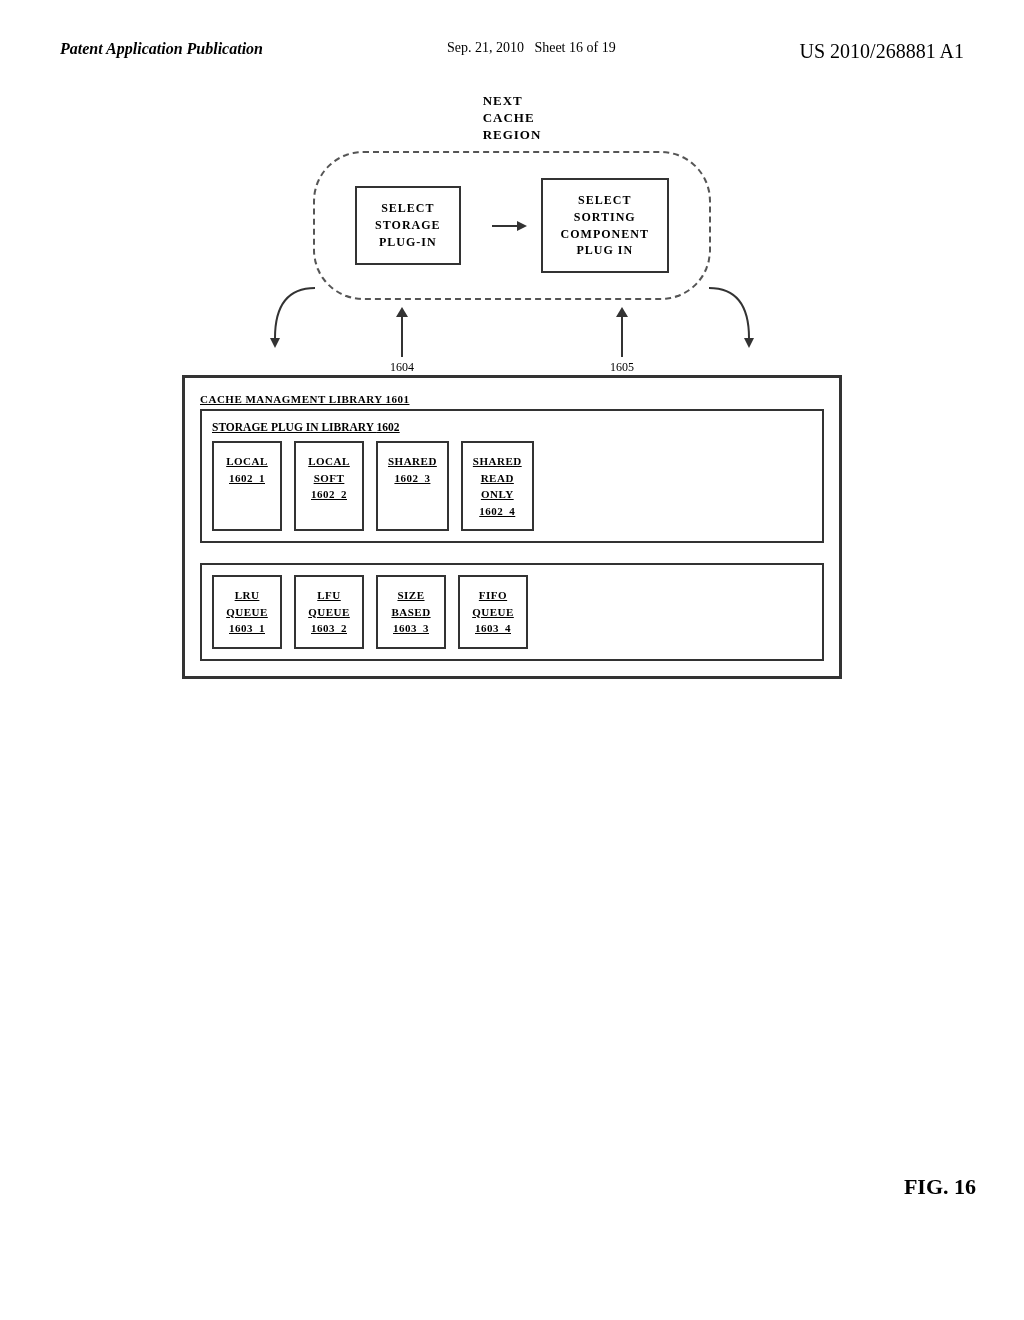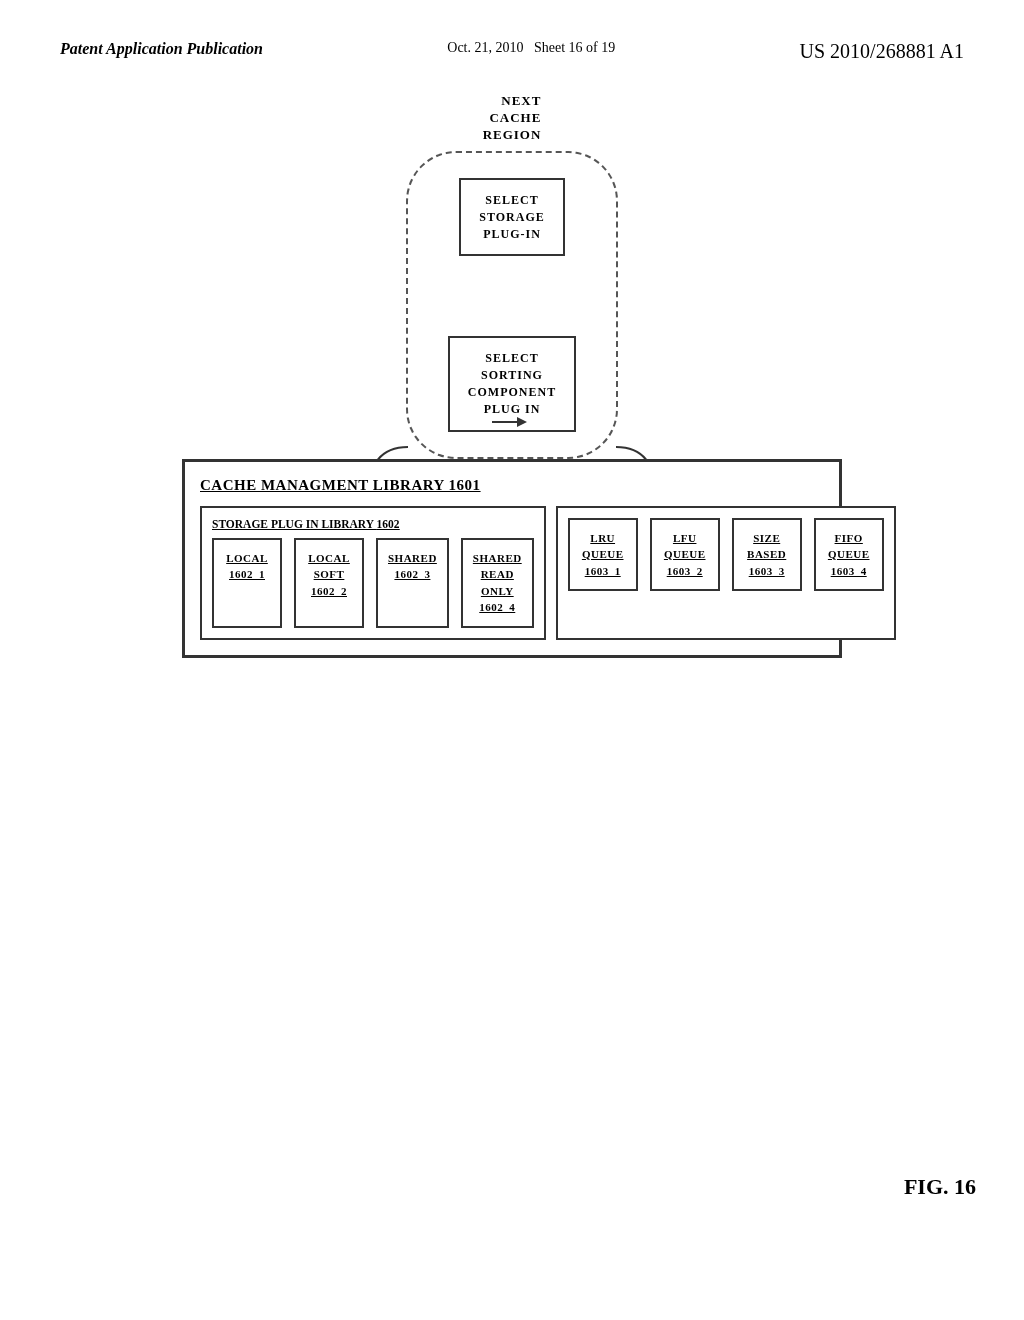--- a/index.html
+++ b/index.html
@@ -59,31 +59,31 @@
     
     .main-library {
       border: 3px solid #333;
       width: 660px;
       padding: 15px;
       position: relative;
       background: #fff;
     }
 
     .main-library-label {
-      font-size: 15px;
-      font-weight: bold;
-      text-decoration: underline;
-      margin-bottom: 12px;
+      font-size: 11px;
+      font-weight: bold;
+      text-decoration: underline;
+      margin-bottom: 4px;
       letter-spacing: 0.5px;
     }
 
     .library-sections {
       display: flex;
-      flex-direction: row;
-      gap: 10px;
+      flex-direction: column;
+      gap: 20px;
     }
 
     .library-section {
       border: 2px solid #333;
       padding: 10px;
       position: relative;
       background: #fff;
     }
 
     .library-section-label {
@@ -162,35 +162,35 @@
 
   </style>
 </head>
 <body>
 
 <div class="page">
 
   <div class="header">
     <div class="header-left">Patent Application Publication</div>
     <div class="header-center">
-      <span>Oct. 21, 2010</span>&nbsp;&nbsp;
+      <span>Sep. 21, 2010</span>&nbsp;&nbsp;
       <span>Sheet 16 of 19</span>
     </div>
     <div class="header-right">US 2010/268881 A1</div>
   </div>
 
   <div class="full-layout">
 
     <div style="position:relative; width:660px; display:flex; justify-content:center; margin-bottom:0;">
 
-      <div style="position:absolute; top:0; left:50%; transform:translateX(-50%); font-size:13px; font-weight:bold; letter-spacing:1px; text-align:right; line-height:1.3; z-index:2; white-space:nowrap;">
+      <div style="position:absolute; top:0; left:50%; transform:translateX(-50%); font-size:13px; font-weight:bold; letter-spacing:1px; text-align:left; line-height:1.3; z-index:2; white-space:nowrap;">
         NEXT<br>CACHE<br>REGION
       </div>
 
-      <div style="margin-top:58px; border:2px dashed #555; border-radius:50px; padding:25px 40px; display:flex; flex-direction:column; gap:80px; justify-content:flex-end; align-items:center; background:#fff; position:relative;">
+      <div style="margin-top:58px; border:2px dashed #555; border-radius:50px; padding:25px 40px; display:flex; flex-direction:row; gap:80px; justify-content:space-between; align-items:center; background:#fff; position:relative;">
 
         <svg width="60" height="70" style="position:absolute; left:-45px; bottom:-55px;">
           <path d="M 45 5 Q 5 5 5 55" stroke="#333" stroke-width="2" fill="none"></path>
           <polygon points="0,55 10,55 5,65" fill="#333"></polygon>
         </svg>
 
         <div class="plugin-box">
           SELECT<br>STORAGE<br>PLUG-IN
         </div>
 
@@ -203,20 +203,32 @@
           SELECT<br>SORTING<br>COMPONENT<br>PLUG IN
         </div>
 
         <svg width="60" height="70" style="position:absolute; right:-45px; bottom:-55px;">
           <path d="M 15 5 Q 55 5 55 55" stroke="#333" stroke-width="2" fill="none"></path>
           <polygon points="50,55 60,55 55,65" fill="#333"></polygon>
         </svg>
       </div>
     </div>
 
+    <div style="width:660px; display:flex; justify-content:space-around; align-items:flex-end; height:75px; padding:0 110px; position:relative;">
+      <div class="up-arrow-group">
+        <div class="arrow-head-up"></div>
+        <div class="v-line"></div>
+        <div class="arrow-num">1604</div>
+      </div>
+      <div class="up-arrow-group">
+        <div class="arrow-head-up"></div>
+        <div class="v-line"></div>
+        <div class="arrow-num">1605</div>
+      </div>
+    </div>
 
     <div class="main-library">
       <div class="main-library-label">CACHE MANAGMENT LIBRARY 1601</div>
 
       <div class="library-sections">
 
         <div class="library-section">
           <div class="library-section-label">
             STORAGE PLUG IN LIBRARY <span class="underline-text">1602</span>
           </div>

